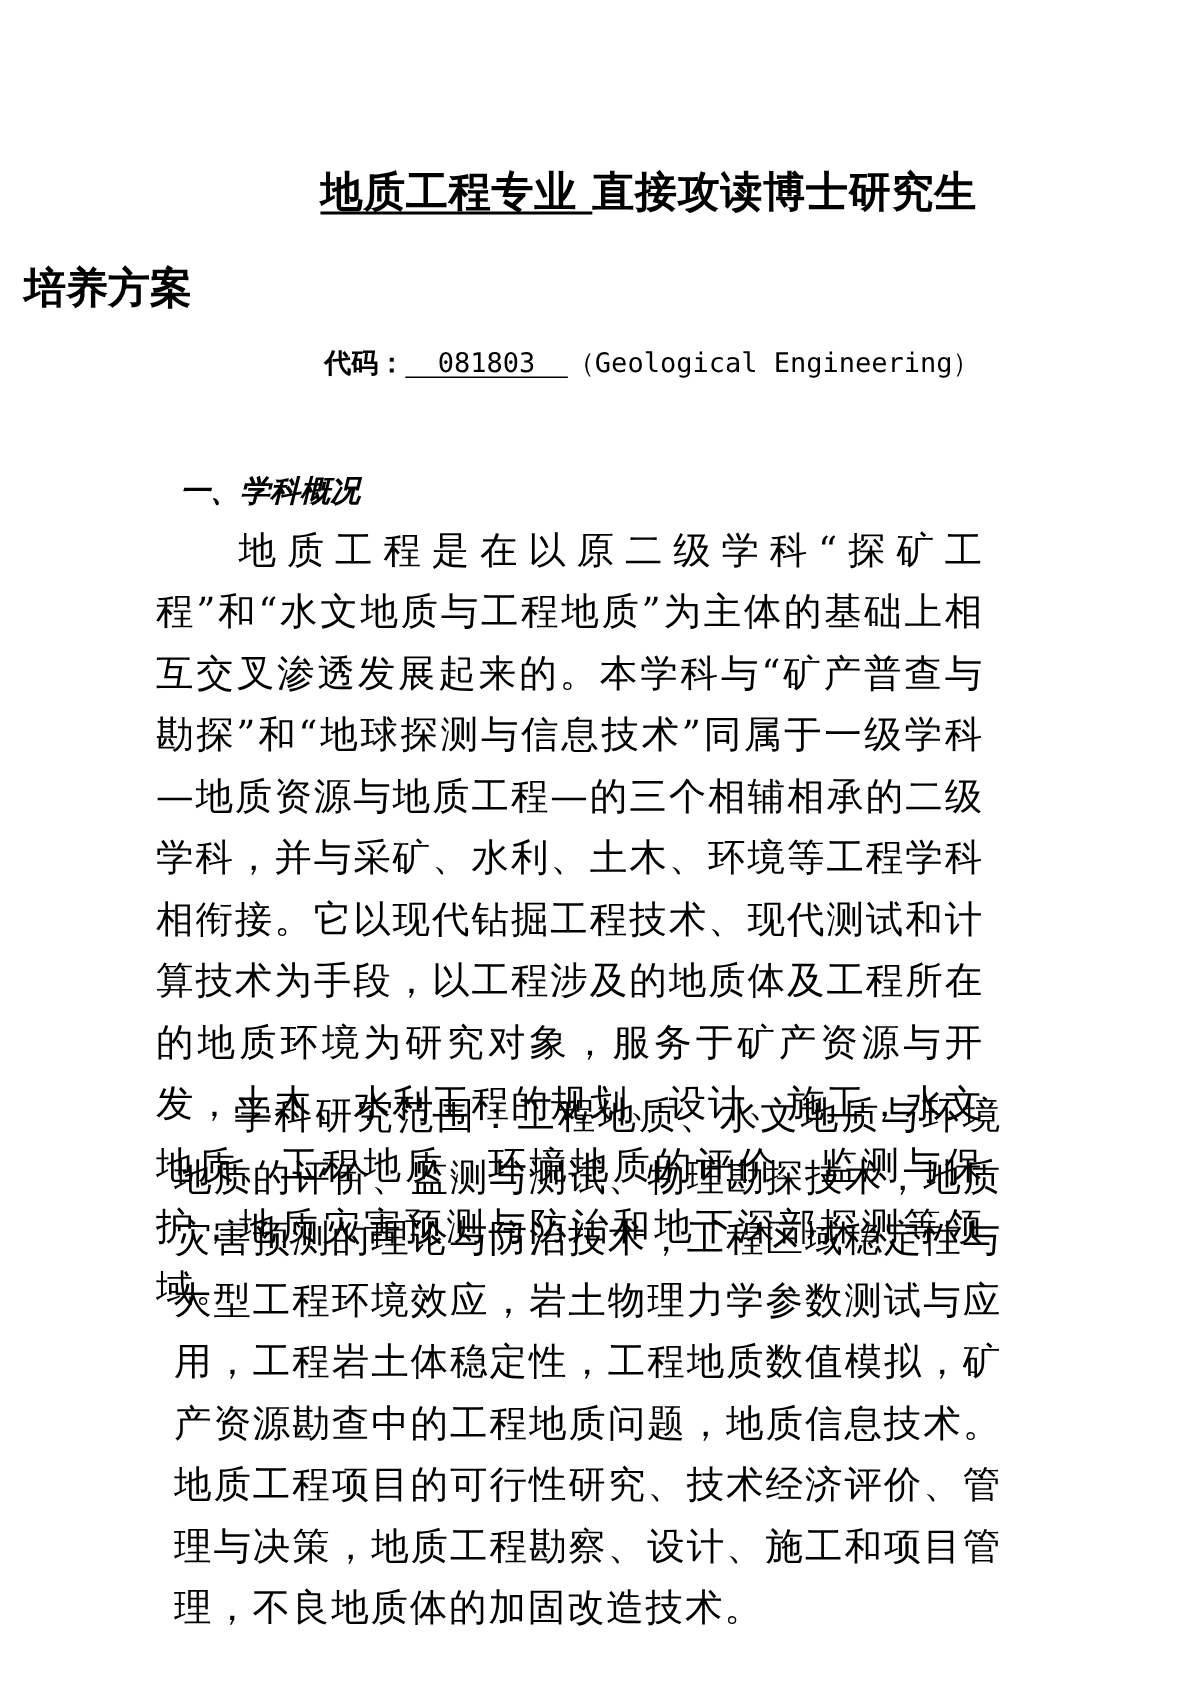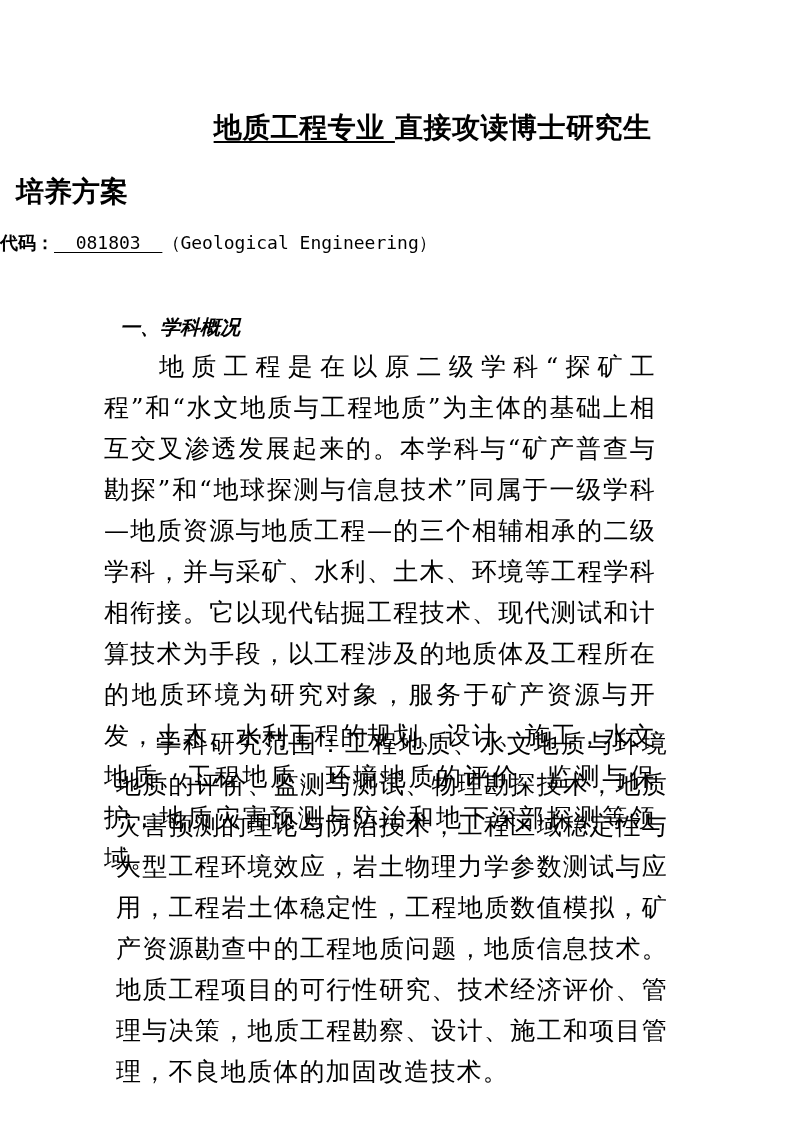--- a/index.html
+++ b/index.html
@@ -1,20 +1,20 @@
 <!DOCTYPE html>
 <html><head>
 <meta charset="utf-8">
 <style>
   html, body { margin: 0; padding: 0; background: #ffffff; }
   body { width: 793px; height: 1122px; position: relative; overflow: hidden; color: #000; font-family: "DejaVu Serif", "Liberation Serif", serif; }
   .title1 { position: absolute; top: 108px; left: 0; width: 793px; text-align: center; font-family: "DejaVu Sans", sans-serif; font-weight: bold; font-size: 28px; line-height: 40px; letter-spacing: 0.5px; padding-left: 36px; }
   .title1 .u { text-decoration: underline; text-underline-offset: 4px; }
   .title2 { position: absolute; top: 172px; left: 16px; width: 793px; text-align: left; font-family: "DejaVu Sans", sans-serif; font-weight: bold; font-size: 28px; line-height: 40px; }
-  .code { position: absolute; top: 230px; left: 0; width: 653px; text-align: left; font-size: 18px; line-height: 26px; }
+  .code { position: absolute; top: 230px; left: 0; width: 653px; text-align: right; font-size: 18px; line-height: 26px; }
   .code .lbl { font-family: "DejaVu Sans", sans-serif; font-weight: bold; }
   .code .num { font-family: "DejaVu Sans Mono", monospace; text-decoration: underline; text-underline-offset: 3px; white-space: pre; }
   .code .en { font-family: "DejaVu Sans Mono", monospace; }
   .h1 { position: absolute; top: 313px; left: 120px; font-family: "DejaVu Sans", sans-serif; font-weight: bold; font-size: 20px; line-height: 28px; font-style: italic; }
   .para { position: absolute; left: 104px; width: 552px; font-size: 25px; line-height: 41px; text-align: justify; text-align-last: left; letter-spacing: 1.2px; }
   .p1 { top: 346px; text-indent: 55px; }
   .p2 { top: 723px; text-indent: 40px; margin-left: 12px; }
 </style>
 </head>
 <body>

